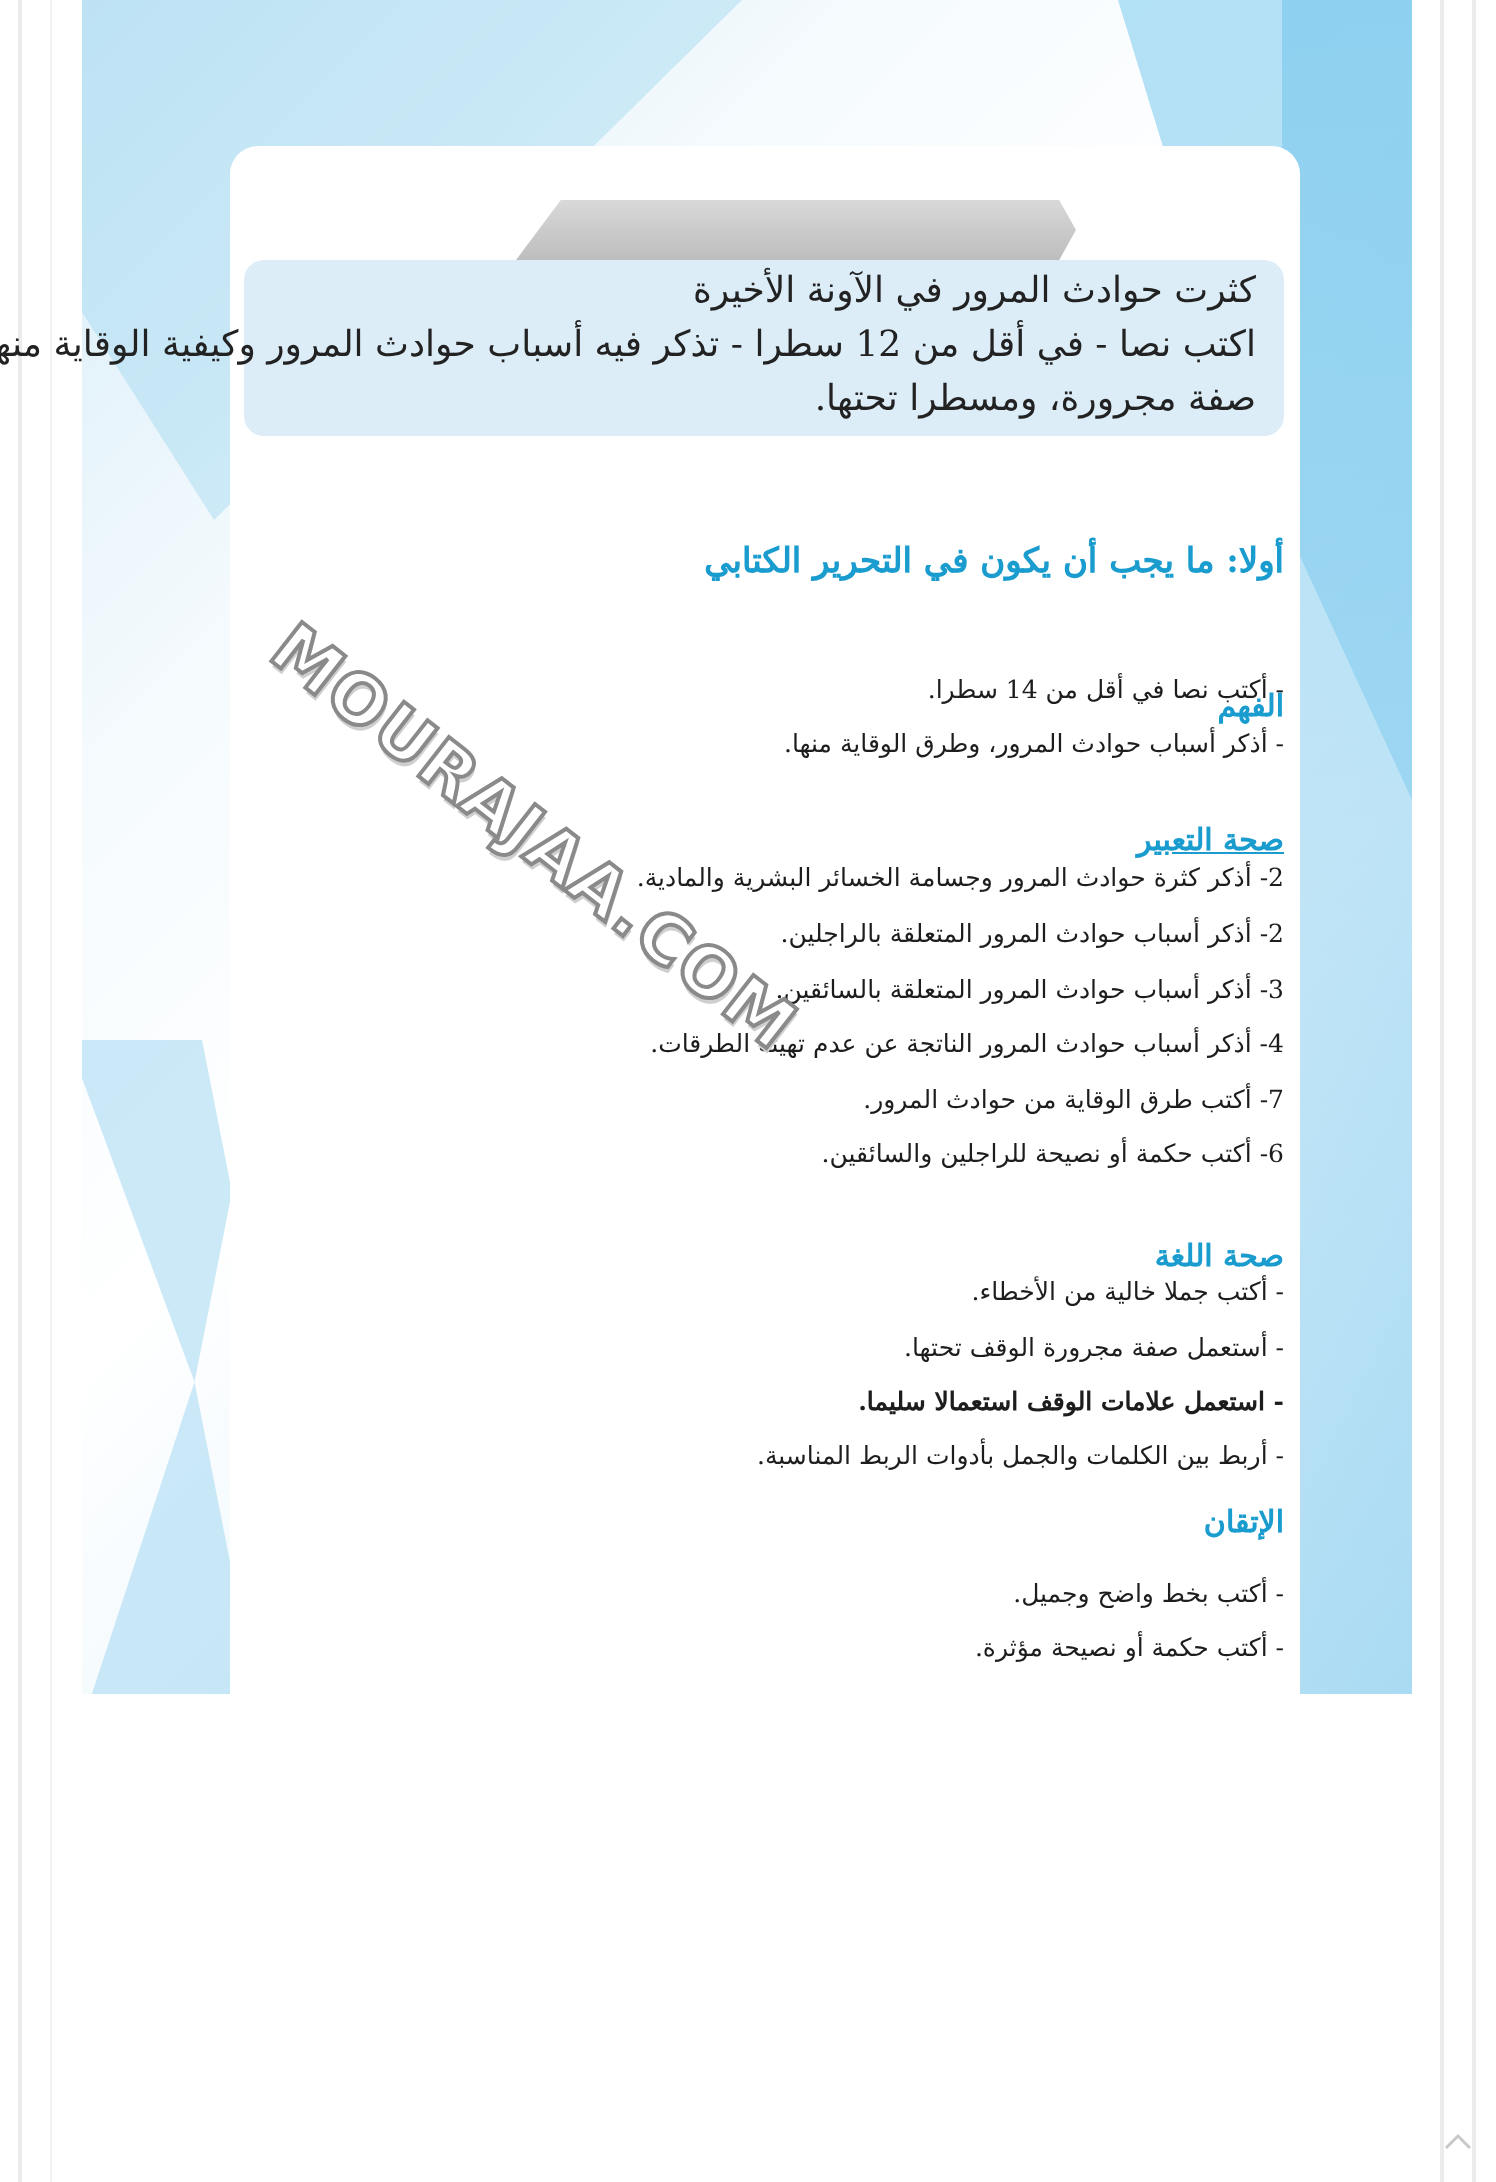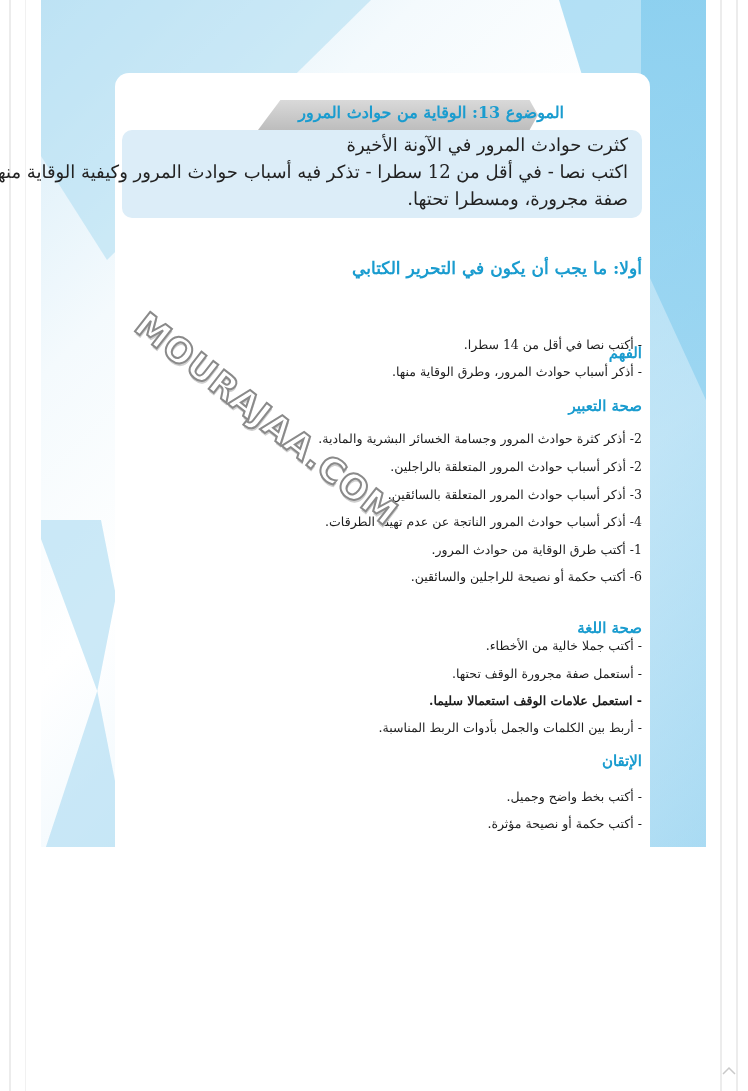--- a/index.html
+++ b/index.html
@@ -53,21 +53,21 @@
     background: #dcedf8; border-radius: 10px; direction: rtl;
   }
   .prompt-box p {
     margin: 0; position: absolute; right: 14px; font-size: 18px; color: #222; white-space: nowrap;
   }
   .prompt-box .l1 { top: 4px; }
   .prompt-box .l2 { top: 31px; margin-left: 30px; }
   .prompt-box .l3 { top: 58px; }
 
   .content { position: absolute; right: 106px; direction: rtl; }
-  .h-main { color: #1a9ccf; font-size: 17px; font-weight: bold; white-space: nowrap; }
+  .h-main { color: #1a9ccf; font-size: 17px; font-weight: bold; white-space: nowrap; margin-top: 12px; }
   .h-sub { color: #1a9ccf; font-size: 15px; font-weight: bold; white-space: nowrap; }
   .item { font-size: 12.5px; color: #1d1d1d; white-space: nowrap; }
 
   .watermark {
     position: absolute; left: 140px; top: 372px; transform: rotate(38deg); transform-origin: left center;
     font-family: "DejaVu Sans", sans-serif; font-weight: bold; font-size: 34px; letter-spacing: 1px;
     color: #ffffff; -webkit-text-stroke: 2px #8a8a8a; text-shadow: 2px 2px 0 #cfcfcf; white-space: nowrap;
     top: 300px;
   }
   .page-num-tab {
@@ -100,41 +100,40 @@
 
   <div class="card"></div>
 
   <div class="page-num-tab" style="left:0;">
     <span class="page-num">29</span>
   </div>
 </div>
 
 <div class="topic-tab" style="left:258px;">
   <div class="tab-shape" style="width:280px;"></div>
-  <span class="tab-title">الموضوع 13: الوقاية من حوادث المرور</span>
 </div>
 
 <div class="prompt-box" style="left:122px; width:520px;">
   <p class="l1">كثرت حوادث المرور في الآونة الأخيرة</p>
   <p class="l2">اكتب نصا - في أقل من 12 سطرا - تذكر فيه أسباب حوادث المرور وكيفية الوقاية منها، موظفا</p>
   <p class="l3">صفة مجرورة، ومسطرا تحتها.</p>
 </div>
 
 <div class="content h-main" style="top:258px;">أولا: ما يجب أن يكون في التحرير الكتابي</div>
 
 <div class="content h-sub" style="top:300px;margin-top:44px;">الفهم</div>
 <div class="content item" style="top:337px;">- أكتب نصا في أقل من 14 سطرا.</div>
 <div class="content item" style="top:364px;">- أذكر أسباب حوادث المرور، وطرق الوقاية منها.</div>
 
-<div class="content h-sub" style="top:397px;">صحة التعبير</div>
+<div class="content h-sub" style="top:411px;text-decoration:underline;">صحة التعبير</div>
 <div class="content item" style="top:431px;">2- أذكر كثرة حوادث المرور وجسامة الخسائر البشرية والمادية.</div>
 <div class="content item" style="top:459px;">2- أذكر أسباب حوادث المرور المتعلقة بالراجلين.</div>
 <div class="content item" style="top:487px;">3- أذكر أسباب حوادث المرور المتعلقة بالسائقين.</div>
 <div class="content item" style="top:514px;">4- أذكر أسباب حوادث المرور الناتجة عن عدم تهيئة الطرقات.</div>
-<div class="content item" style="top:542px;">1- أكتب طرق الوقاية من حوادث المرور.</div>
+<div class="content item" style="top:542px;">7- أكتب طرق الوقاية من حوادث المرور.</div>
 <div class="content item" style="top:569px;">6- أكتب حكمة أو نصيحة للراجلين والسائقين.</div>
 
 <div class="content h-sub" style="top:602px;margin-top:17px;">صحة اللغة</div>
 <div class="content item" style="top:638px;">- أكتب جملا خالية من الأخطاء.</div>
 <div class="content item" style="top:666px;">- أستعمل صفة مجرورة الوقف تحتها.</div>
 <div class="content item" style="top:693px;font-weight:bold;">- استعمل علامات الوقف استعمالا سليما.</div>
 <div class="content item" style="top:720px;">- أربط بين الكلمات والجمل بأدوات الربط المناسبة.</div>
 
 <div class="content h-sub" style="top:752px;">الإتقان</div>
 <div class="content item" style="top:789px;">- أكتب بخط واضح وجميل.</div>

